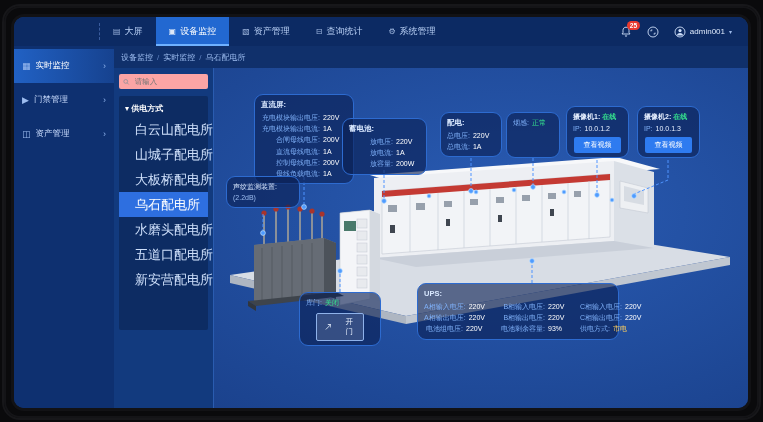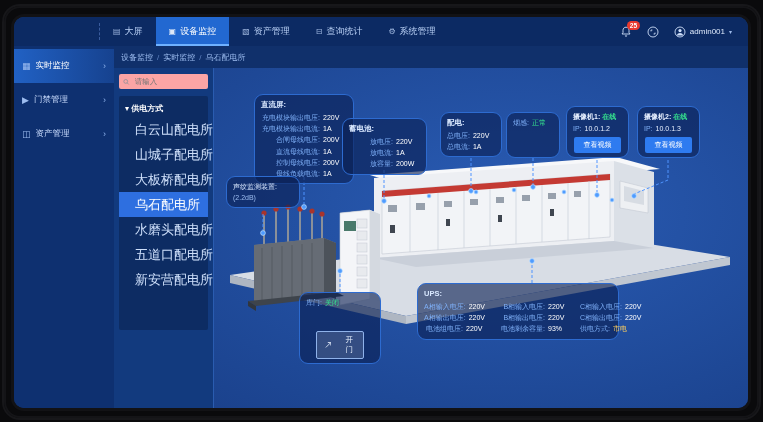--- a/index.html
+++ b/index.html
@@ -59,21 +59,21 @@
   .callout .title{color:#d9e8ff;font-weight:bold;font-size:7.5px;margin-bottom:1px}
   .crow{display:flex;white-space:nowrap}
   .lab{flex:1;text-align:right;color:#7fb0f8}
   .val{min-width:24px;text-align:left;color:#fff;margin-left:3px}
   .green{color:#35e08d}
   .camname{color:#e6efff;font-weight:bold;white-space:nowrap}
   .iprow{white-space:nowrap;margin-top:1px}
   .iprow .ipv{color:#e6efff;margin-left:3px}
   .btn-video{display:block;margin:3px auto 0;background:#2e7bf0;color:#fff;border:0;border-radius:2px;
              font-size:7px;padding:3px 0;width:94%;cursor:pointer;font-family:inherit}
-  .door-btn{display:flex;align-items:center;justify-content:center;gap:12px;margin:23px auto 0;
+  .door-btn{display:flex;align-items:center;justify-content:center;gap:12px;margin:5px auto 0;
             background:rgba(255,255,255,.15);border:1px solid #8fb2ea;color:#eaf2ff;border-radius:2px;
             font-size:7.5px;padding:3px 8px;width:72%;cursor:pointer;font-family:inherit}
   .ups-grid{display:grid;grid-template-columns:66px 74px 56px;gap:0 8px;margin-top:1px}
   .ups-grid .crow .lab{color:#7fb0f8}
   .mode .val{color:#ffd05e}
   .sound-l1{color:#d9e8ff;white-space:nowrap}
   .sound-l2{color:#9dbdf0}
 </style>
 </head>
 <body>

